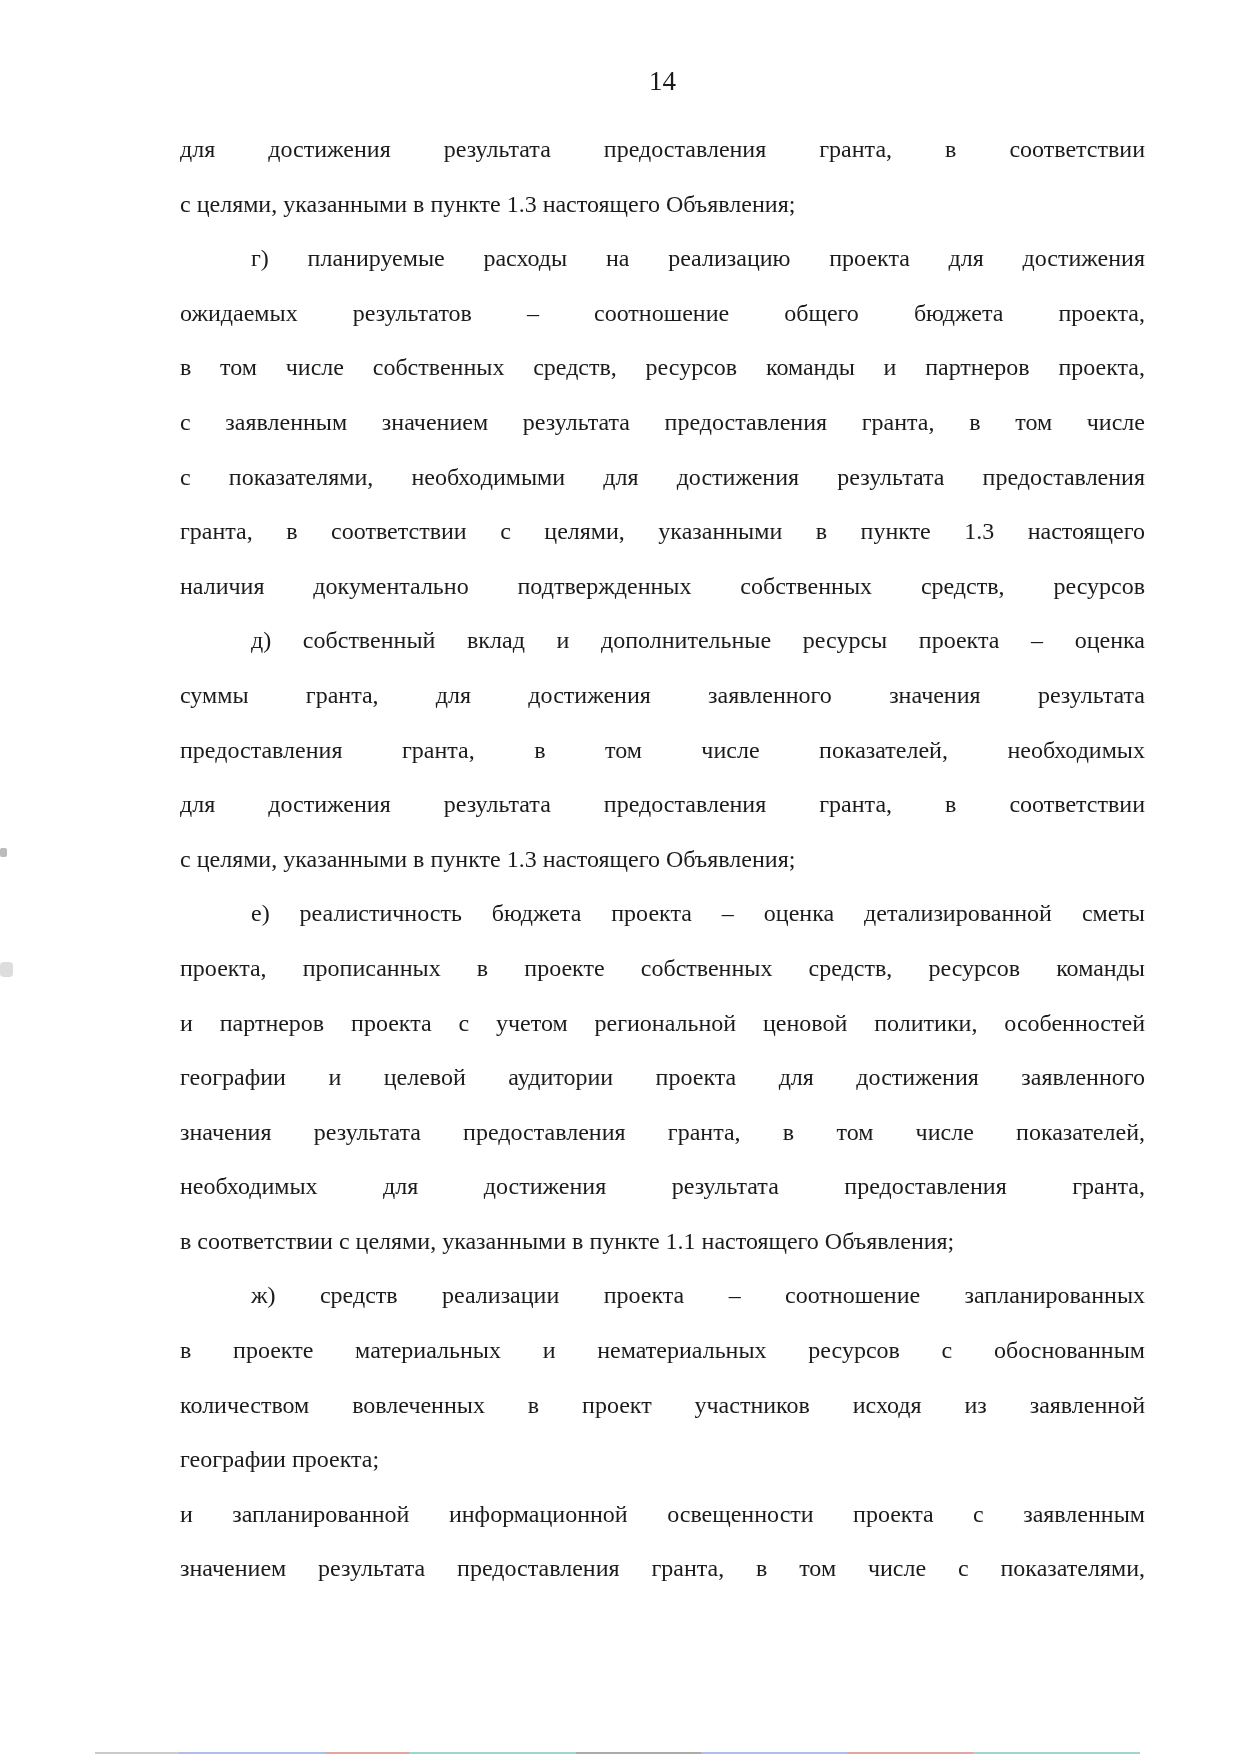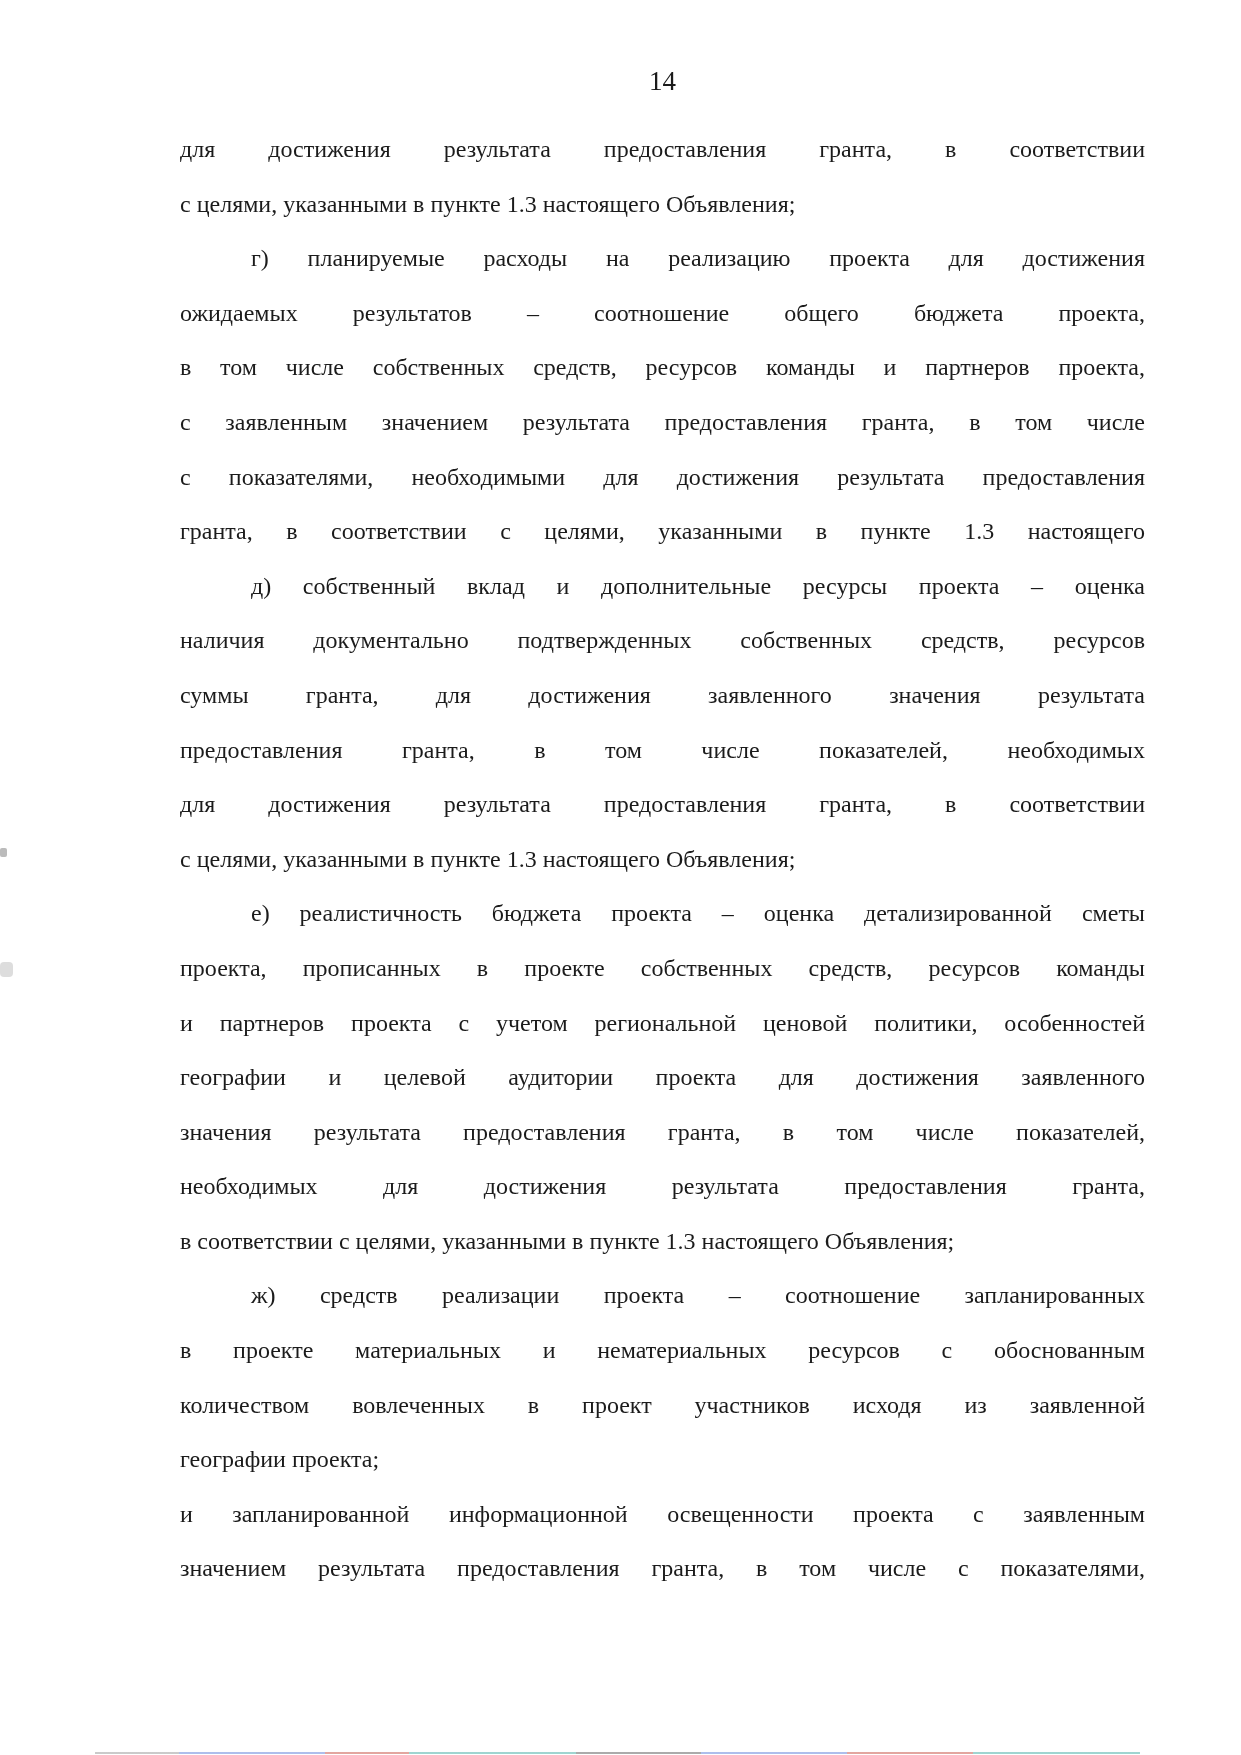--- a/index.html
+++ b/index.html
@@ -65,34 +65,34 @@
     <div class="ln">для достижения результата предоставления гранта, в соответствии</div>
     <div class="ln end">с целями, указанными в пункте 1.3 настоящего Объявления;</div>
 
     <div class="ln ind">г) планируемые расходы на реализацию проекта для достижения</div>
     <div class="ln">ожидаемых результатов – соотношение общего бюджета проекта,</div>
     <div class="ln">в том числе собственных средств, ресурсов команды и партнеров проекта,</div>
     <div class="ln">с заявленным значением результата предоставления гранта, в том числе</div>
     <div class="ln">с показателями, необходимыми для достижения результата предоставления</div>
     <div class="ln">гранта, в соответствии с целями, указанными в пункте 1.3 настоящего</div>
 
+    <div class="ln">наличия документально подтвержденных собственных средств, ресурсов</div>
     <div class="ln ind">д) собственный вклад и дополнительные ресурсы проекта – оценка</div>
-    <div class="ln">наличия документально подтвержденных собственных средств, ресурсов</div>
     <div class="ln">суммы гранта, для достижения заявленного значения результата</div>
     <div class="ln">предоставления гранта, в том числе показателей, необходимых</div>
     <div class="ln">для достижения результата предоставления гранта, в соответствии</div>
     <div class="ln end">с целями, указанными в пункте 1.3 настоящего Объявления;</div>
 
     <div class="ln ind">е) реалистичность бюджета проекта – оценка детализированной сметы</div>
     <div class="ln">проекта, прописанных в проекте собственных средств, ресурсов команды</div>
     <div class="ln">и партнеров проекта с учетом региональной ценовой политики, особенностей</div>
     <div class="ln">географии и целевой аудитории проекта для достижения заявленного</div>
     <div class="ln">значения результата предоставления гранта, в том числе показателей,</div>
     <div class="ln">необходимых для достижения результата предоставления гранта,</div>
-    <div class="ln end">в соответствии с целями, указанными в пункте 1.3 настоящего Объявления;</div>
+    <div class="ln end">в соответствии с целями, указанными в пункте 1.1 настоящего Объявления;</div>
 
     <div class="ln ind">ж) средств реализации проекта – соотношение запланированных</div>
     <div class="ln">в проекте материальных и нематериальных ресурсов с обоснованным</div>
     <div class="ln">количеством вовлеченных в проект участников исходя из заявленной</div>
     <div class="ln end">географии проекта;</div>
 
     <div class="ln">и запланированной информационной освещенности проекта с заявленным</div>
     <div class="ln">значением результата предоставления гранта, в том числе с показателями,</div>
   </div>
 

